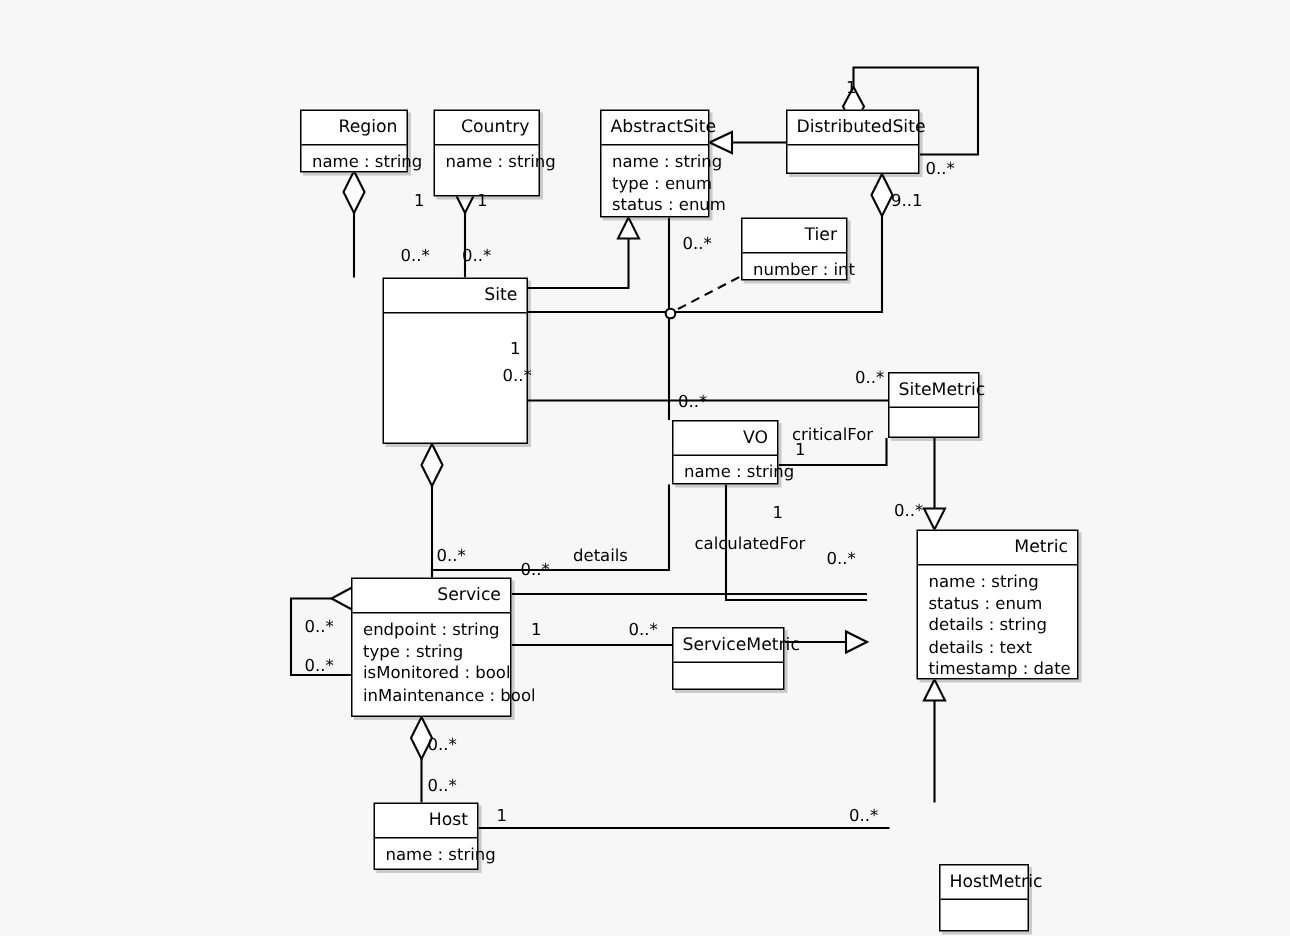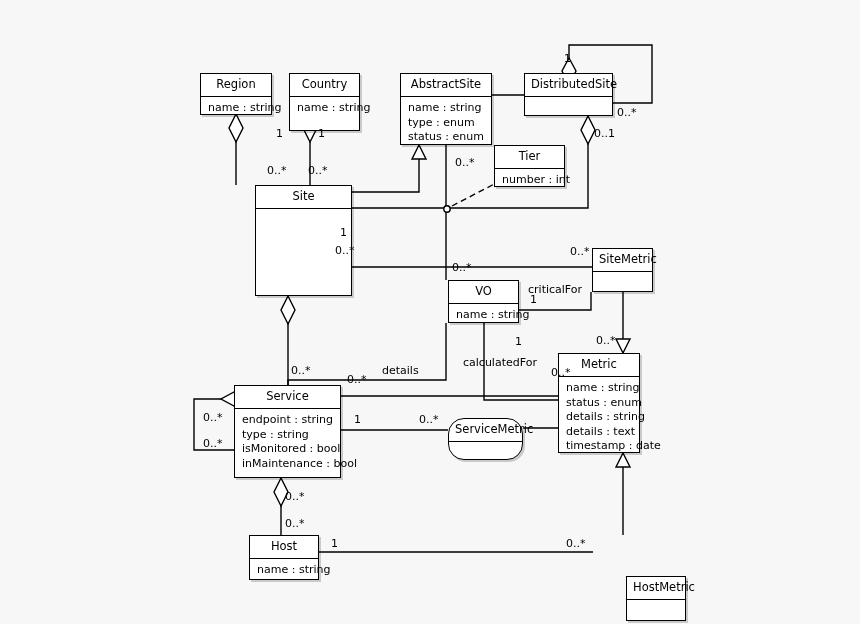--- a/index.html
+++ b/index.html
@@ -23,21 +23,21 @@
     height: 624px;
   }
   .uml-class {
     position: absolute;
     box-sizing: border-box;
     background: #ffffff;
     border: 1.6px solid #000000;
     box-shadow: 2px 2px 0 rgba(0,0,0,0.18);
   }
   .uml-name {
-    text-align: center;
+    text-align: right;
     font-size: 11.5px;
     color: #000;
     padding: 4px 6px 5px 6px;
     line-height: 1.15;
     white-space: nowrap;
   }
   .uml-sep {
     height: 0;
     border-top: 1.6px solid #000000;
   }
@@ -141,21 +141,21 @@
           <div>name : string</div>
         </div>
       </div>
       <div class="uml-class" style="left: 289px; top: 73px; width: 71px; height: 58px;">
         <div class="uml-name">Country</div>
         <div class="uml-sep"></div>
         <div class="uml-attrs">
           <div>name : string</div>
         </div>
       </div>
-      <div class="uml-class" style="left: 400px; top: 73px; width: 92px; height: 72px;">
+      <div class="uml-class" style="left: 400px; top: 73px; width: 73px; height: 72px;">
         <div class="uml-name">AbstractSite</div>
         <div class="uml-sep"></div>
         <div class="uml-attrs">
           <div>name : string</div>
           <div>type : enum</div>
           <div>status : enum</div>
         </div>
       </div>
       <div class="uml-class" style="left: 524px; top: 73px; width: 89px; height: 43px;">
         <div class="uml-name">DistributedSite</div>
@@ -179,42 +179,42 @@
         <div class="uml-sep"></div>
         <div class="uml-attrs empty"></div>
       </div>
       <div class="uml-class" style="left: 448px; top: 280px; width: 71px; height: 43px;">
         <div class="uml-name">VO</div>
         <div class="uml-sep"></div>
         <div class="uml-attrs">
           <div>name : string</div>
         </div>
       </div>
-      <div class="uml-class" style="left: 558px; top: 353px; width: 82px; height: 100px;">
+      <div class="uml-class" style="left: 611px; top: 353px; width: 108px; height: 100px;">
         <div class="uml-name">Metric</div>
         <div class="uml-sep"></div>
         <div class="uml-attrs">
           <div>name : string</div>
           <div>status : enum</div>
           <div>details : string</div>
           <div>details : text</div>
           <div>timestamp : date</div>
         </div>
       </div>
       <div class="uml-class" style="left: 234px; top: 385px; width: 107px; height: 93px;">
         <div class="uml-name">Service</div>
         <div class="uml-sep"></div>
         <div class="uml-attrs">
           <div>endpoint : string</div>
           <div>type : string</div>
           <div>isMonitored : bool</div>
           <div>inMaintenance : bool</div>
         </div>
       </div>
-      <div class="uml-class" style="left: 448px; top: 418px; width: 75px; height: 42px; border-radius: 16px;">
+      <div class="uml-class" style="left: 448px; top: 418px; width: 75px; height: 42px;">
         <div class="uml-name">ServiceMetric</div>
         <div class="uml-sep"></div>
         <div class="uml-attrs empty"></div>
       </div>
       <div class="uml-class" style="left: 249px; top: 535px; width: 70px; height: 45px;">
         <div class="uml-name">Host</div>
         <div class="uml-sep"></div>
         <div class="uml-attrs">
           <div>name : string</div>
         </div>
@@ -226,21 +226,21 @@
       </div>
     </div>
 
   <div id="labels-host">
       <div class="edge-label" style="left: 276px; top: 128px;">1</div>
       <div class="edge-label" style="left: 318px; top: 128px;">1</div>
       <div class="edge-label" style="left: 267px; top: 165px;">0..*</div>
       <div class="edge-label" style="left: 308px; top: 165px;">0..*</div>
       <div class="edge-label" style="left: 564px; top: 53px;">1</div>
       <div class="edge-label" style="left: 617px; top: 107px;">0..*</div>
-      <div class="edge-label" style="left: 594px; top: 128px;">0..1</div>
+      <div class="edge-label" style="left: 594px; top: 128px;">9..1</div>
       <div class="edge-label" style="left: 455px; top: 157px;">0..*</div>
       <div class="edge-label" style="left: 340px; top: 227px;">1</div>
       <div class="edge-label" style="left: 335px; top: 245px;">0..*</div>
       <div class="edge-label" style="left: 570px; top: 246px;">0..*</div>
       <div class="edge-label" style="left: 452px; top: 262px;">0..*</div>
       <div class="edge-label" style="left: 528px; top: 284px;">criticalFor</div>
       <div class="edge-label" style="left: 530px; top: 294px;">1</div>
       <div class="edge-label" style="left: 596px; top: 335px;">0..*</div>
       <div class="edge-label" style="left: 291px; top: 365px;">0..*</div>
       <div class="edge-label" style="left: 347px; top: 374px;">0..*</div>

